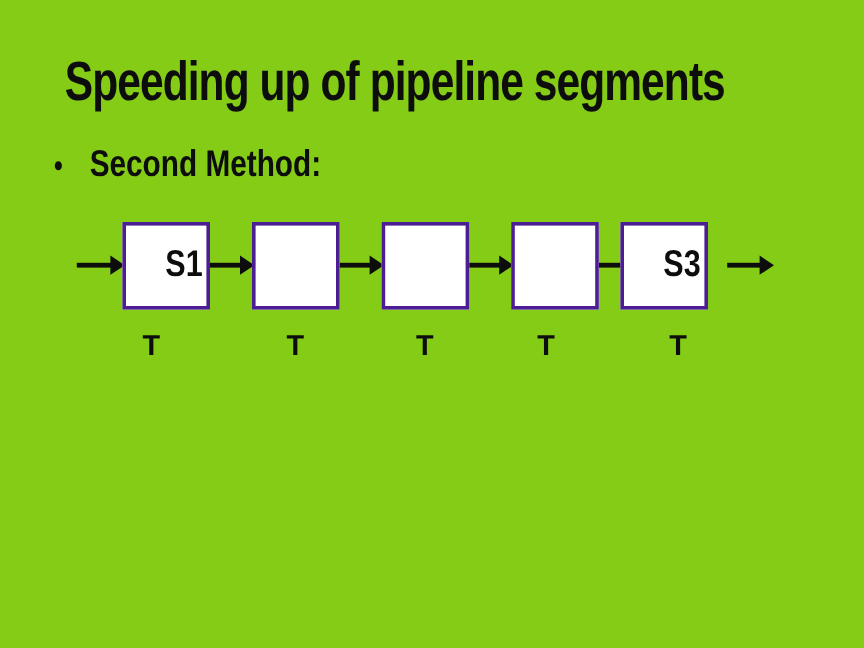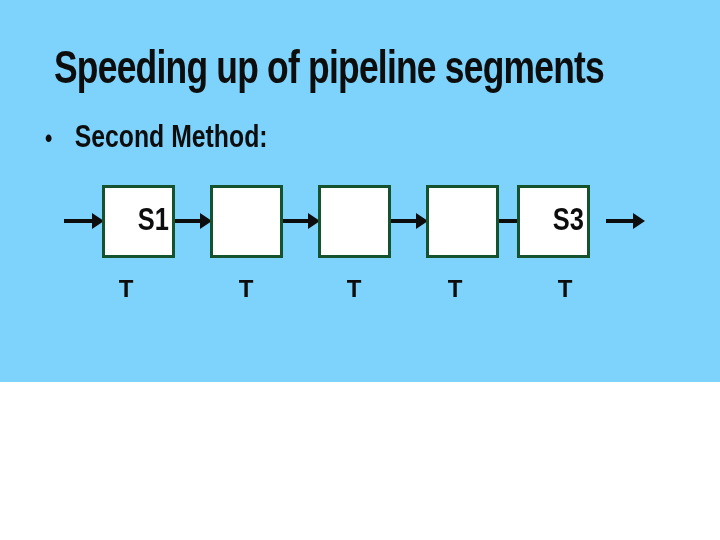--- a/index.html
+++ b/index.html
@@ -6,22 +6,22 @@
     margin: 0;
     padding: 0;
     width: 720px;
     height: 540px;
     background: #ffffff;
     font-family: "Liberation Sans", sans-serif;
   }
   .slide {
     position: relative;
     width: 720px;
-    height: 382px;
-    background: #7dd3fc;
+    height: 540px;
+    background: #84cc16;
     color: #0d0d0d;
     overflow: hidden;
   }
   .title {
     position: absolute;
     left: 54px;
     top: 40px;
     font-size: 46px;
     font-weight: 700;
     letter-spacing: -1px;
@@ -46,21 +46,21 @@
   }
   .bullet-marker {
     font-size: 26px;
     line-height: 1;
   }
   .box {
     position: absolute;
     top: 185px;
     width: 73px;
     height: 73px;
-    border: 3px solid #14532d;
+    border: 3px solid #4c1d95;
     box-sizing: border-box;
     background: #ffffff;
     display: flex;
     align-items: center;
     justify-content: center;
     padding-left: 32px;
   }
   .box .lbl {
     font-size: 31px;
     font-weight: 700;

